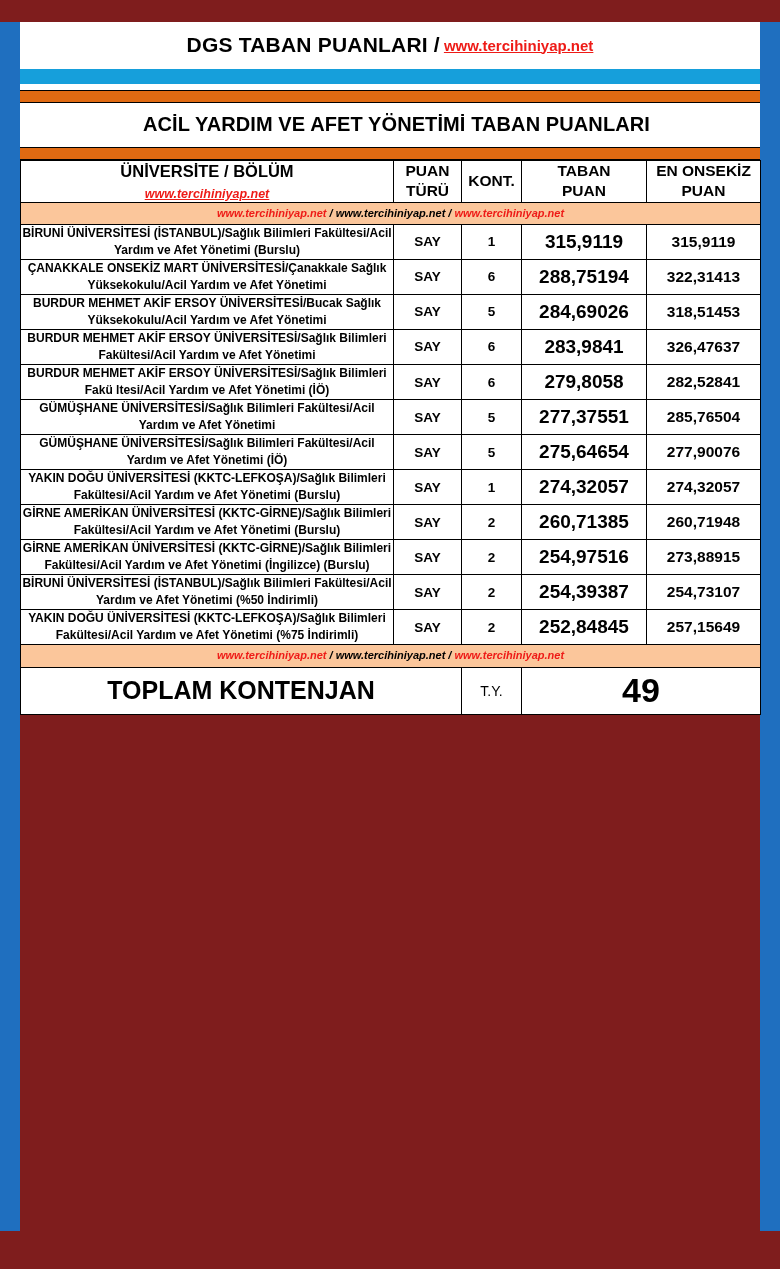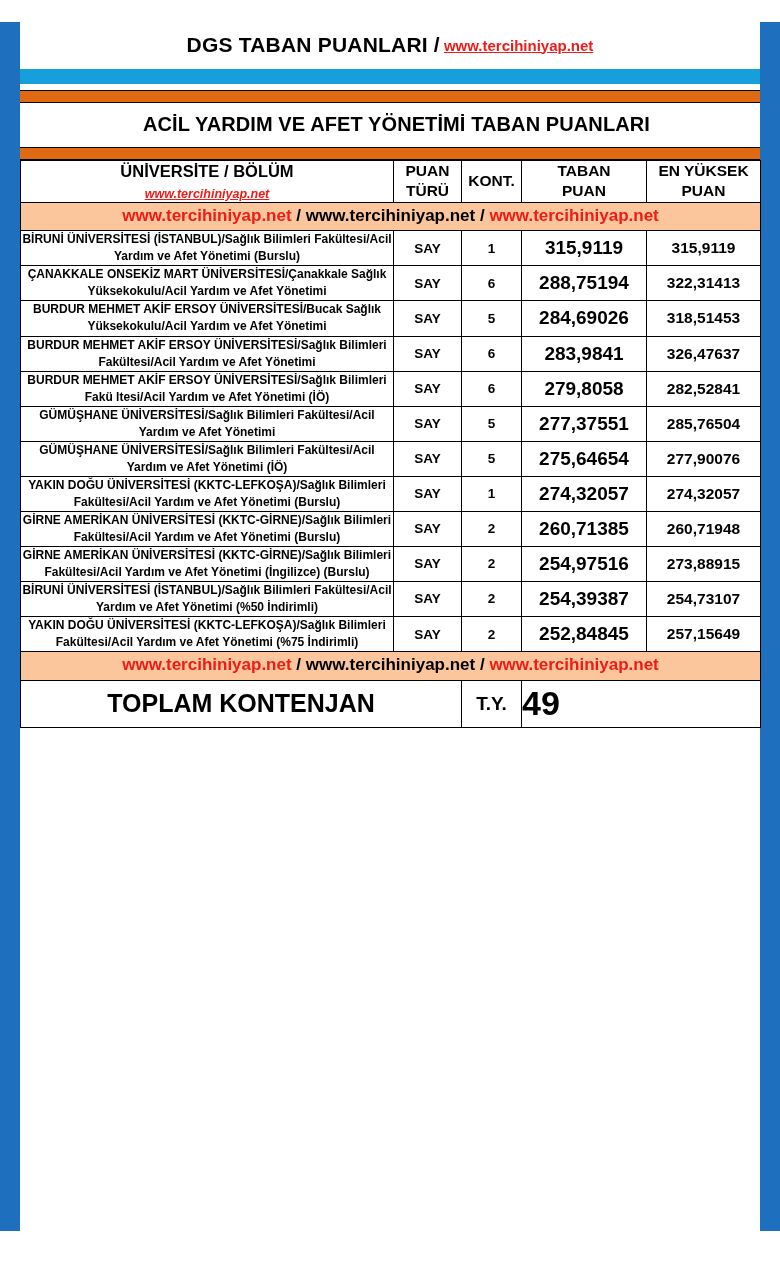--- a/index.html
+++ b/index.html
@@ -7,21 +7,21 @@
   body{
     width:780px;height:1269px;
     background:#e06a12;
     font-family:"Liberation Sans", sans-serif;
     overflow:hidden;
   }
   .page{
     position:relative;
     width:780px;height:1269px;
     box-sizing:border-box;
-    background:#ffffff;
+    background:#7f1d1d;
     padding:22px 20px 38px 20px;
   }
   
   .rail{
     position:absolute;top:22px;bottom:38px;width:20px;
     background:#1f6fbf;
   }
   .rail.left{left:0;}
   .rail.right{right:0;}
 
@@ -89,22 +89,23 @@
   th.h-col{
     text-align:center;font-size:15.5px;font-weight:bold;color:#000;
     line-height:1.3;padding:4px 2px;
   }
   th.h-taban{background:#ffff00;}
 
   tr.banner td{
     background:#fbc69b;
     text-align:center;
     padding:4px 2px 5px 2px;
-    font-size:17px;font-weight:bold;
+    font-size:11px;font-weight:bold;
     line-height:1.1;
+    font-style:italic;
   }
   tr.banner .red{color:#ee1b17;}
   tr.banner .blk{color:#000;}
 
   td.uni{
     text-align:center;
     font-size:12px;font-weight:bold;color:#000;
     line-height:1.42;
     padding:6px 7px 7px 7px;
   }
@@ -121,24 +122,24 @@
     text-align:center;font-size:15.5px;font-weight:bold;color:#000;
   }
 
   
   tr.total td{height:46px;}
   td.total-label{
     text-align:center;font-size:25px;font-weight:bold;color:#000;
   }
   td.total-ty{
     background:#ffff00;text-align:center;
-    font-size:19px;font-weight:bold;color:#000;
+    font-size:14px;font-weight:normal;color:#000;
   }
   td.total-value{
-    font-size:34px;font-weight:bold;color:#000;
+    text-align:center;font-size:34px;font-weight:bold;color:#000;
   }
 </style>
 </head>
 <body>
 
 <div class="page">
 
   <div class="rail left"></div>
   <div class="rail right"></div>
 
@@ -177,21 +178,21 @@
             <span>TÜRÜ</span>
           </th>
           <th class="h-col">
             <span>KONT.</span>
           </th>
           <th class="h-col h-taban">
             <span>TABAN</span><br>
             <span>PUAN</span>
           </th>
           <th class="h-col">
-            <span>EN YÜKSEK</span><br>
+            <span>EN ONSEKİZ</span><br>
             <span>PUAN</span>
           </th>
         </tr>
       </thead>
       <tbody>
         <tr class="banner">
           <td colspan="5">
             <span class="red">www.tercihiniyap.net</span><span class="blk"> / </span><span class="blk">www.tercihiniyap.net</span><span class="blk"> / </span><span class="red">www.tercihiniyap.net</span>
           </td>
         </tr>

